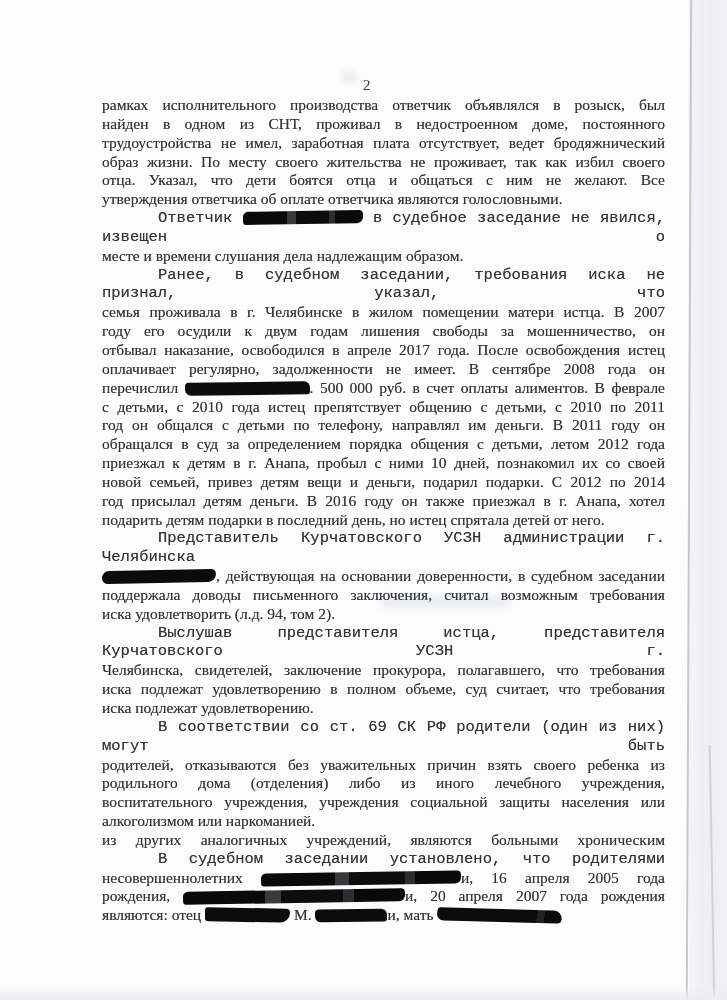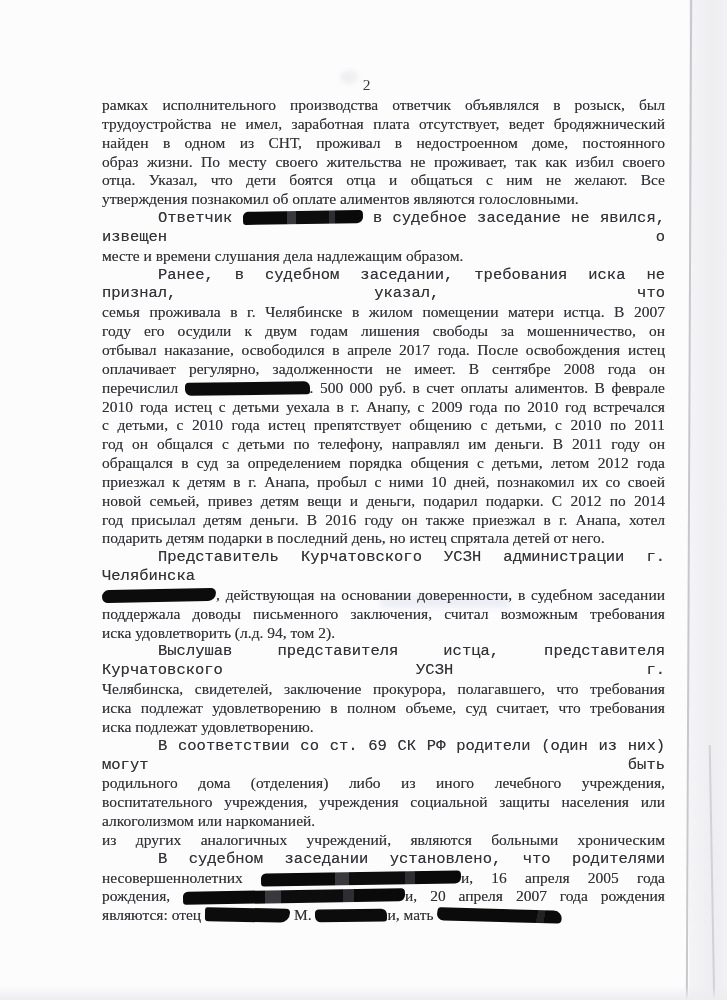--- a/index.html
+++ b/index.html
@@ -78,50 +78,50 @@
   <div class="edge-line"></div>
   <div class="edge-line-2"></div>
   <div class="bottom-strip"></div>
   <div class="smudge"></div>
   <div class="ink-bleed"></div>
 
   <div class="page-number">2</div>
 
   <div class="text-body">
       <div class="line"><span>рамках исполнительного производства ответчик объявлялся в розыск, был</span></div>
+      <div class="line"><span>найден в одном из СНТ, проживал в недостроенном доме, постоянного</span></div>
       <div class="line"><span>трудоустройства не имел, заработная плата отсутствует, ведет бродяжнический</span></div>
-      <div class="line"><span>найден в одном из СНТ, проживал в недостроенном доме, постоянного</span></div>
       <div class="line"><span>образ жизни. По месту своего жительства не проживает, так как избил своего</span></div>
       <div class="line"><span>отца. Указал, что дети боятся отца и общаться с ним не желают. Все</span></div>
-      <div class="line last"><span>утверждения познакомил об оплате алиментов являются голословными.</span></div>
+      <div class="line last"><span>утверждения ответчика об оплате ответчика являются голословными.</span></div>
       <div class="line indent"><span>Ответчик </span><span class="redact v2" style="width: 120px;"></span><span> в судебное заседание не явился, извещен о</span></div>
       <div class="line last"><span>месте и времени слушания дела надлежащим образом.</span></div>
       <div class="line indent"><span>Ранее, в судебном заседании, требования иска не признал, указал, что</span></div>
       <div class="line"><span>семья проживала в г. Челябинске в жилом помещении матери истца. В 2007</span></div>
       <div class="line"><span>году его осудили к двум годам лишения свободы за мошенничество, он</span></div>
       <div class="line"><span>отбывал наказание, освободился в апреле 2017 года. После освобождения истец</span></div>
       <div class="line"><span>оплачивает регулярно, задолженности не имеет. В сентябре 2008 года он</span></div>
       <div class="line"><span>перечислил </span><span class="redact v1" style="width: 125px;"></span><span>. 500 000 руб. в счет оплаты алиментов. В феврале</span></div>
-      <div class="line"><span>2010 года истец с детьми уехала в г. Анапу, с 2009 года по 2010 год встречался</span></div>
       <div class="line"><span>с детьми, с 2010 года истец препятствует общению с детьми, с 2010 по 2011</span></div>
       <div class="line"><span>год он общался с детьми по телефону, направлял им деньги. В 2011 году он</span></div>
       <div class="line"><span>обращался в суд за определением порядка общения с детьми, летом 2012 года</span></div>
       <div class="line"><span>приезжал к детям в г. Анапа, пробыл с ними 10 дней, познакомил их со своей</span></div>
       <div class="line"><span>новой семьей, привез детям вещи и деньги, подарил подарки. С 2012 по 2014</span></div>
       <div class="line"><span>год присылал детям деньги. В 2016 году он также приезжал в г. Анапа, хотел</span></div>
       <div class="line last"><span>подарить детям подарки в последний день, но истец спрятала детей от него.</span></div>
       <div class="line indent"><span>Представитель Курчатовского УСЗН администрации г. Челябинска</span></div>
       <div class="line"><span class="redact v4" style="width: 114px;"></span><span>, действующая на основании доверенности, в судебном заседании</span></div>
       <div class="line"><span>поддержала доводы письменного заключения, считал возможным требования</span></div>
       <div class="line last"><span>иска удовлетворить (л.д. 94, том 2).</span></div>
       <div class="line indent"><span>Выслушав представителя истца, представителя Курчатовского УСЗН г.</span></div>
       <div class="line"><span>Челябинска, свидетелей, заключение прокурора, полагавшего, что требования</span></div>
       <div class="line"><span>иска подлежат удовлетворению в полном объеме, суд считает, что требования</span></div>
       <div class="line last"><span>иска подлежат удовлетворению.</span></div>
       <div class="line indent"><span>В соответствии со ст. 69 СК РФ родители (один из них) могут быть</span></div>
+      <div class="line"><span>родителей, отказываются без уважительных причин взять своего ребенка из</span></div>
       <div class="line"><span>родильного дома (отделения) либо из иного лечебного учреждения,</span></div>
       <div class="line"><span>воспитательного учреждения, учреждения социальной защиты населения или</span></div>
       <div class="line last"><span>алкоголизмом или наркоманией.</span></div>
       <div class="line"><span>из других аналогичных учреждений, являются больными хроническим</span></div>
       <div class="line indent"><span>В судебном заседании установлено, что родителями</span></div>
       <div class="line"><span>несовершеннолетних </span><span class="redact v2" style="width: 200px;"></span><span>и, 16 апреля 2005 года</span></div>
       <div class="line"><span>рождения, </span><span class="redact v2" style="width: 222px;"></span><span>и, 20 апреля 2007 года рождения</span></div>
       <div class="line last"><span>являются: отец </span><span class="redact v5" style="width: 85px;"></span><span> М. </span><span class="redact v1" style="width: 72px;"></span><span>и, мать </span><span class="redact v3" style="width: 125px;"></span></div>
     </div>
 

